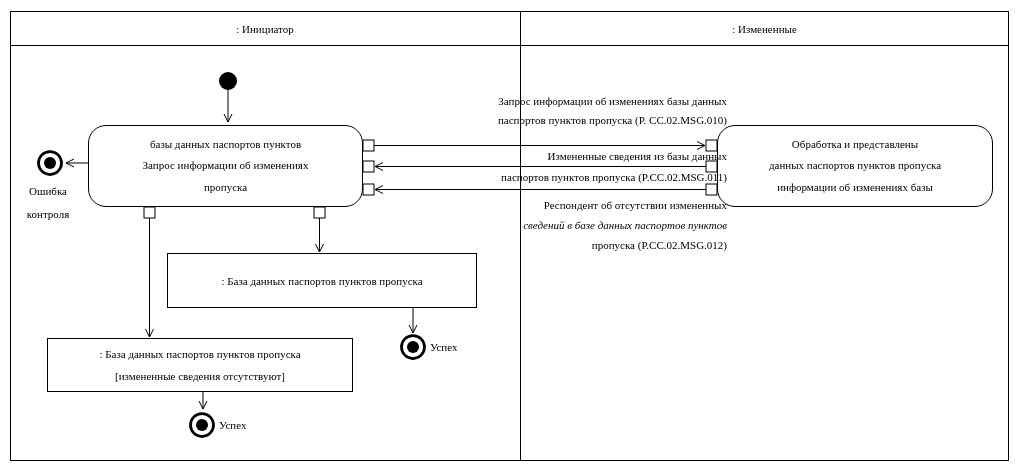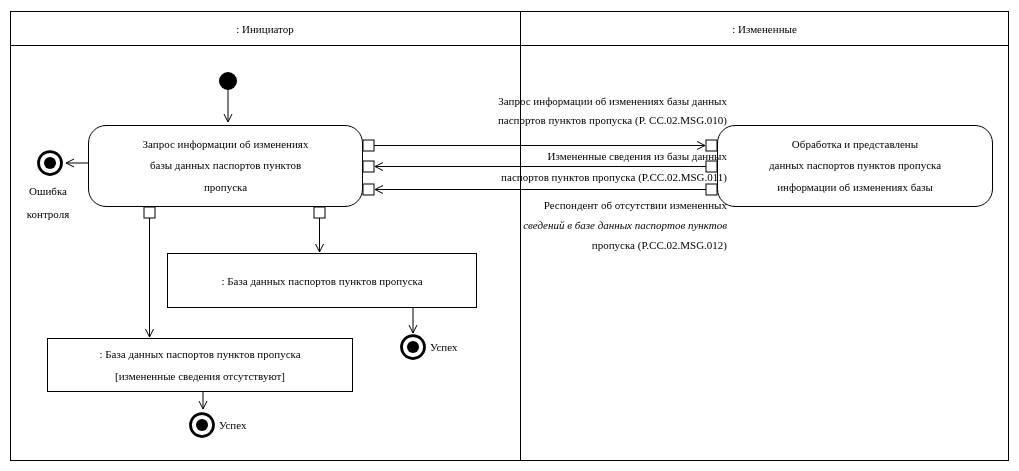--- a/index.html
+++ b/index.html
@@ -112,22 +112,22 @@
       <rect class="pin" x="706" y="140" width="11" height="11"></rect>
       <rect class="pin" x="706" y="161" width="11" height="11"></rect>
       <rect class="pin" x="706" y="184" width="11" height="11"></rect>
     </g>
   </svg>
 
   <div class="lane-label" style="left:10px; width:510px;">: Инициатор</div>
   <div class="lane-label" style="left:520px; width:489px;">: Измененные</div>
 
   <div class="node-box activity" style="left:88px; top:125px; width:275px; height:82px;">
+    <div class="nowrap">базы данных паспортов пунктов</div>
     <div class="nowrap">Запрос информации об изменениях</div>
-    <div class="nowrap">базы данных паспортов пунктов</div>
     <div class="nowrap">пропуска</div>
   </div>
 
   <div class="node-box activity" style="left:717px; top:125px; width:276px; height:82px;">
     <div class="nowrap">Обработка и представлены</div>
     <div class="nowrap">данных паспортов пунктов пропуска</div>
     <div class="nowrap">информации об изменениях базы</div>
   </div>
 
   <div class="node-box objbox" style="left:167px; top:253px; width:310px; height:55px;">

